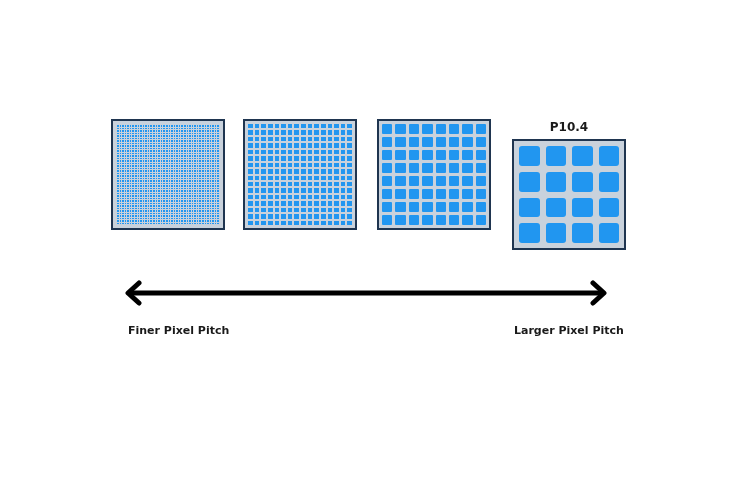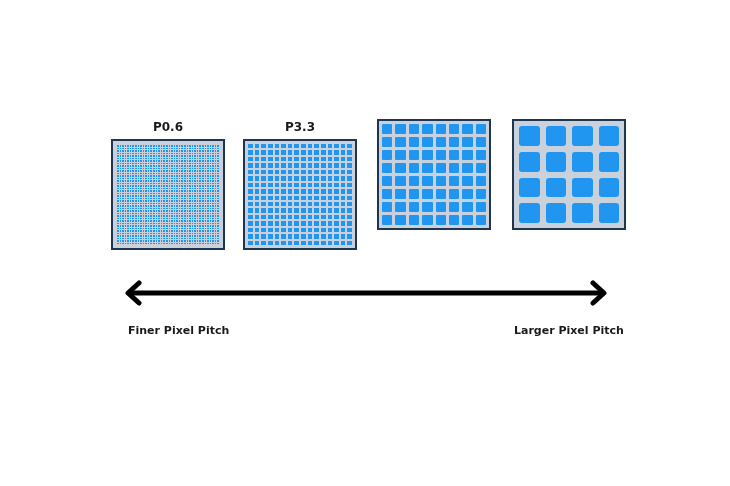--- a/index.html
+++ b/index.html
@@ -9,21 +9,20 @@
   .box { width:110px; height:107px; border:2px solid #1f3550; background:#c9d2dc; position:relative; box-sizing:content-box; }
   .grid { position:absolute; display:grid; }
   .cell { background:#2196f0; }
   .arrow { position:absolute; left:122px; top:280px; }
   .caption { position:absolute; top:324px; font-weight:bold; font-size:11px; color:#1a1a1a; }
 </style>
 </head>
 <body>
 
 <div class="panel" style="left:111px;">
-  <div class="panel-label">P0.6</div>
   <div class="box">
       <div class="grid" style="inset: 4px; grid-template-columns: repeat(40, 1fr); grid-template-rows: repeat(40, 1fr); gap: 1px;">
         <div class="cell" style="background: rgb(33, 150, 240); border-radius: 0px;"></div>
         <div class="cell" style="background: rgb(33, 150, 240); border-radius: 0px;"></div>
         <div class="cell" style="background: rgb(33, 150, 240); border-radius: 0px;"></div>
         <div class="cell" style="background: rgb(33, 150, 240); border-radius: 0px;"></div>
         <div class="cell" style="background: rgb(33, 150, 240); border-radius: 0px;"></div>
         <div class="cell" style="background: rgb(33, 150, 240); border-radius: 0px;"></div>
         <div class="cell" style="background: rgb(33, 150, 240); border-radius: 0px;"></div>
         <div class="cell" style="background: rgb(33, 150, 240); border-radius: 0px;"></div>
@@ -1616,21 +1615,20 @@
         <div class="cell" style="background: rgb(33, 150, 240); border-radius: 0px;"></div>
         <div class="cell" style="background: rgb(33, 150, 240); border-radius: 0px;"></div>
         <div class="cell" style="background: rgb(33, 150, 240); border-radius: 0px;"></div>
         <div class="cell" style="background: rgb(33, 150, 240); border-radius: 0px;"></div>
         <div class="cell" style="background: rgb(33, 150, 240); border-radius: 0px;"></div>
         <div class="cell" style="background: rgb(33, 150, 240); border-radius: 0px;"></div>
       </div>
     </div>
 </div>
 <div class="panel" style="left:243px;">
-  <div class="panel-label">P3.3</div>
   <div class="box">
       <div class="grid" style="inset: 3px; grid-template-columns: repeat(16, 1fr); grid-template-rows: repeat(16, 1fr); gap: 2px;">
         <div class="cell" style="background: rgb(33, 150, 240); border-radius: 0px;"></div>
         <div class="cell" style="background: rgb(33, 150, 240); border-radius: 0px;"></div>
         <div class="cell" style="background: rgb(33, 150, 240); border-radius: 0px;"></div>
         <div class="cell" style="background: rgb(33, 150, 240); border-radius: 0px;"></div>
         <div class="cell" style="background: rgb(33, 150, 240); border-radius: 0px;"></div>
         <div class="cell" style="background: rgb(33, 150, 240); border-radius: 0px;"></div>
         <div class="cell" style="background: rgb(33, 150, 240); border-radius: 0px;"></div>
         <div class="cell" style="background: rgb(33, 150, 240); border-radius: 0px;"></div>
@@ -1949,20 +1947,21 @@
         <div class="cell" style="background: rgb(33, 150, 240); border-radius: 1px;"></div>
         <div class="cell" style="background: rgb(33, 150, 240); border-radius: 1px;"></div>
         <div class="cell" style="background: rgb(33, 150, 240); border-radius: 1px;"></div>
         <div class="cell" style="background: rgb(33, 150, 240); border-radius: 1px;"></div>
         <div class="cell" style="background: rgb(33, 150, 240); border-radius: 1px;"></div>
         <div class="cell" style="background: rgb(33, 150, 240); border-radius: 1px;"></div>
       </div>
     </div>
 </div>
 <div class="panel" style="left:512px;">
+  <div class="panel-label">P10.4</div>
   <div class="box">
       <div class="grid" style="inset: 5px; grid-template-columns: repeat(4, 1fr); grid-template-rows: repeat(4, 1fr); gap: 6px;">
         <div class="cell" style="background: rgb(33, 150, 240); border-radius: 3px;"></div>
         <div class="cell" style="background: rgb(33, 150, 240); border-radius: 3px;"></div>
         <div class="cell" style="background: rgb(33, 150, 240); border-radius: 3px;"></div>
         <div class="cell" style="background: rgb(33, 150, 240); border-radius: 3px;"></div>
         <div class="cell" style="background: rgb(33, 150, 240); border-radius: 3px;"></div>
         <div class="cell" style="background: rgb(33, 150, 240); border-radius: 3px;"></div>
         <div class="cell" style="background: rgb(33, 150, 240); border-radius: 3px;"></div>
         <div class="cell" style="background: rgb(33, 150, 240); border-radius: 3px;"></div>

